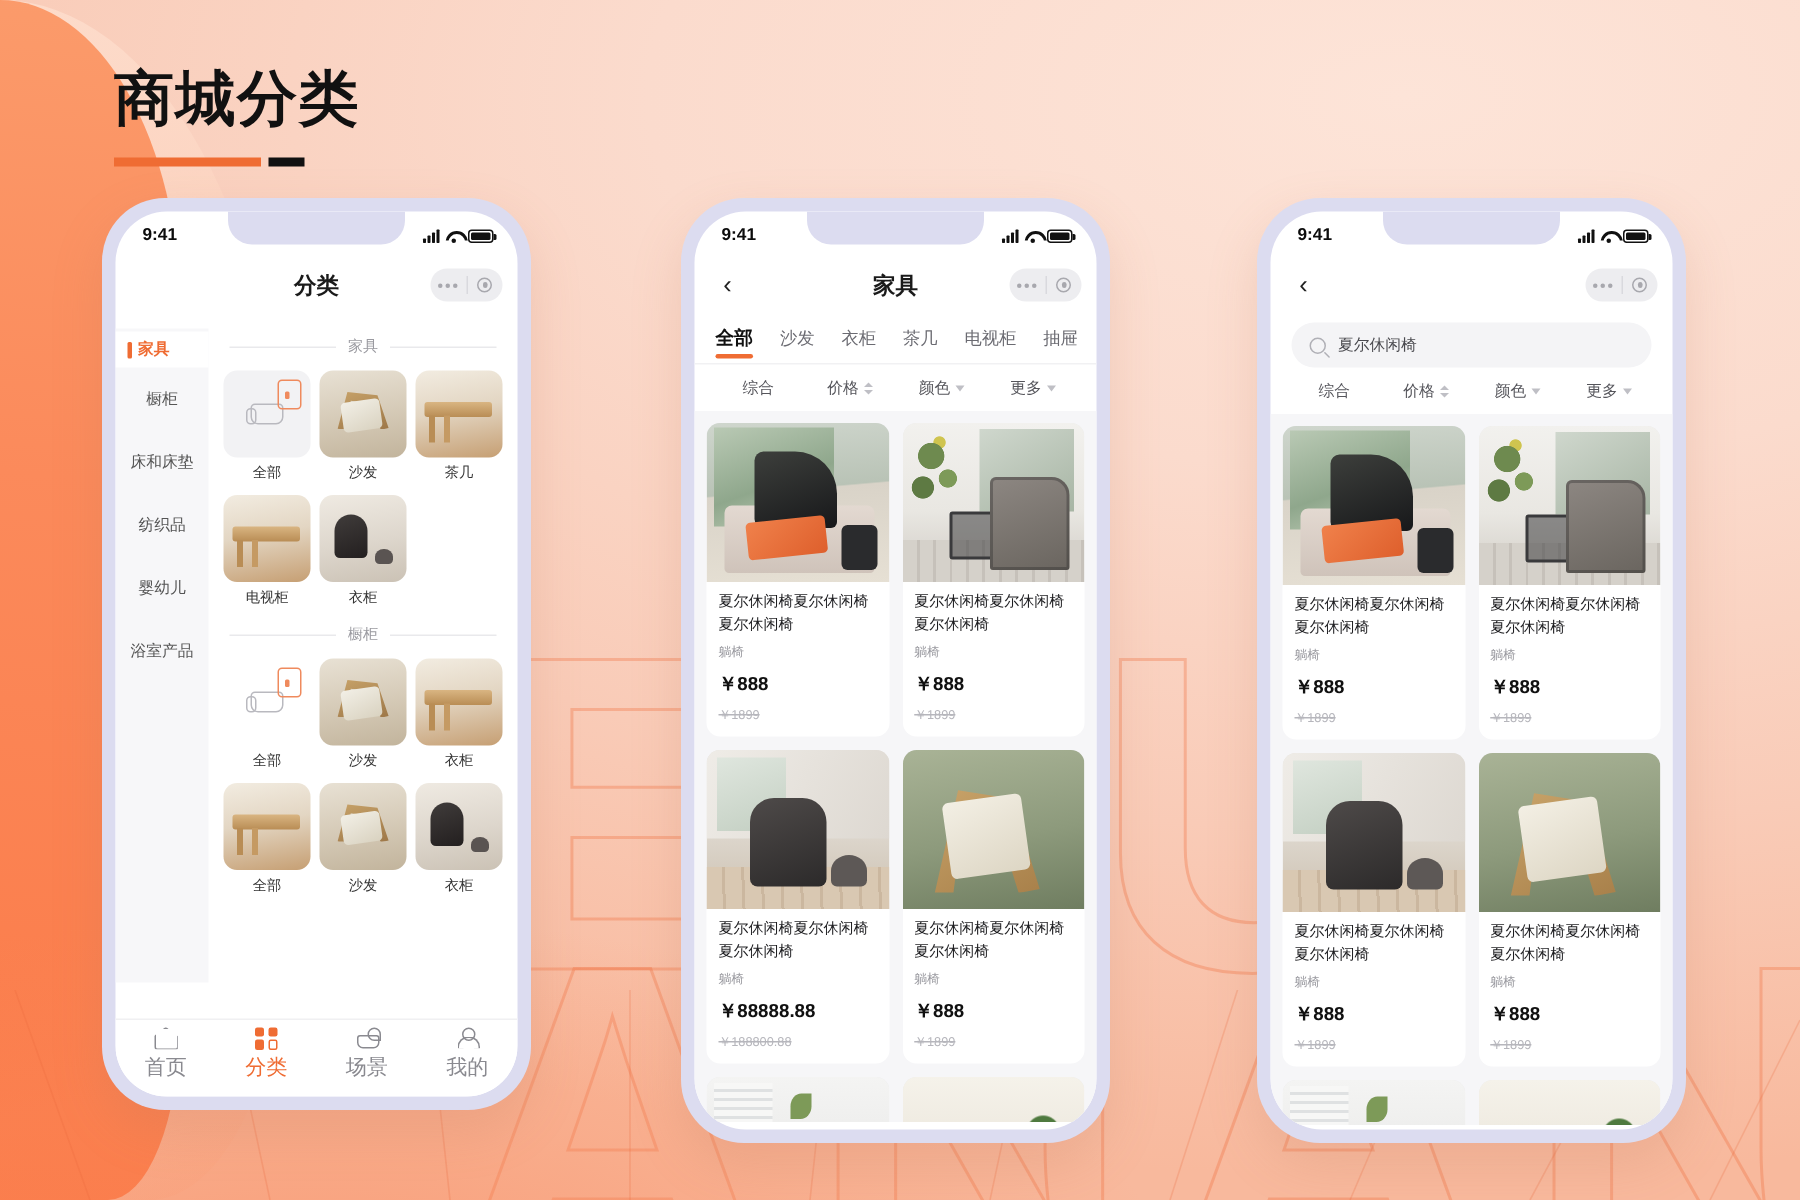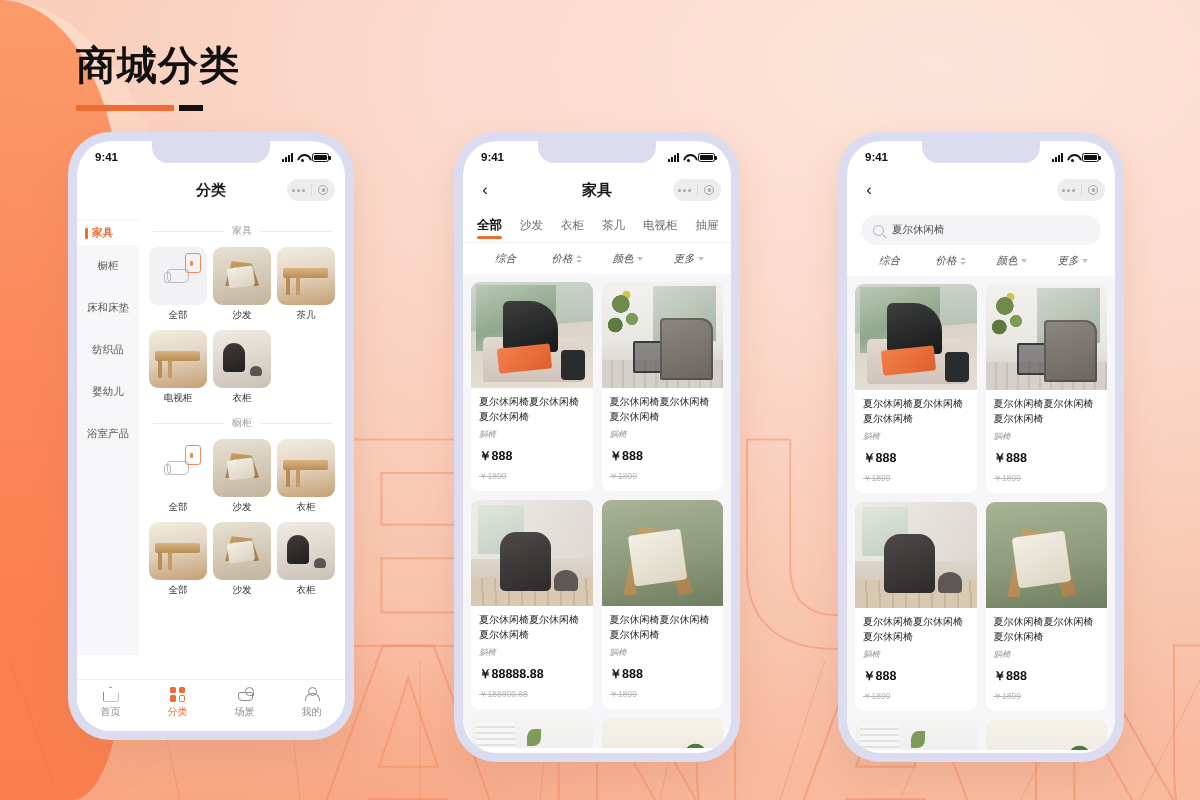--- a/index.html
+++ b/index.html
@@ -183,21 +183,21 @@
     border:1.5px solid #ef8a5d; border-radius:3px;
   }
   .placeholder-icon .frame::after{content:"";position:absolute;left:4px;top:7px;width:3px;height:5px;background:#ef8a5d;border-radius:1px}
 
   
   .tabbar {
     position:absolute;left:0;right:0;bottom:0;height:52px;background:#fff;
     border-top:1px solid #f0f0f2; display:flex; align-items:center; padding-bottom:6px;
   }
   .tab-item{flex:1;display:flex;flex-direction:column;align-items:center;gap:3px}
-  .tab-label{font-size:10px;color:#8a8a90}
+  .tab-label{font-size:14px;color:#8a8a90}
   .tab-item.active .tab-label{color:#ef6c33}
   .ic-home{width:16px;height:15px;border:1.4px solid #8a8a90;border-bottom-left-radius:2px;border-bottom-right-radius:2px;
     clip-path: polygon(50% 0,100% 42%,100% 100%,0 100%,0 42%);}
   .ic-grid{width:15px;height:15px;display:grid;grid-template-columns:1fr 1fr;grid-template-rows:1fr 1fr;gap:2.5px}
   .ic-grid i{background:#ef6c33;border-radius:1.5px}
   .ic-grid i:nth-child(4){background:transparent;border:1.4px solid #ef6c33}
   .ic-scene{width:16px;height:15px;position:relative}
   .ic-scene::before{content:"";position:absolute;left:1px;bottom:1px;width:13px;height:7px;border:1.4px solid #8a8a90;border-radius:2px 2px 4px 4px}
   .ic-scene::after{content:"";position:absolute;left:8px;top:0;width:7px;height:7px;border:1.4px solid #8a8a90;border-radius:50% 50% 0 50%}
   .ic-user{width:15px;height:15px;position:relative}
@@ -212,39 +212,39 @@
   .cat-tab {
     font-size:11.5px; color:#6b6b72; white-space:nowrap; padding: 2px 9px 8px;
     position:relative;
   }
   .cat-tab:first-child{padding-left:2px}
   .cat-tab.active { color:#101010; font-weight:bold; font-size:12.5px; }
   .cat-tab.active::after{
     content:""; position:absolute; left:2px; right:9px; bottom:3px; height:3px;
     background:#ef6c33; border-radius:2px;
   }
-  .filter-row { display:flex; align-items:center; padding: 9px 12px 8px; font-style: italic; }
+  .filter-row { display:flex; align-items:center; padding: 9px 12px 8px; }
   .filter-item { flex:1; display:flex;align-items:center;justify-content:center;gap:3px;
     font-size:10.5px;color:#55555b; }
   .filter-item.first { color:#55555b; }
   .cu { display:flex;flex-direction:column;gap:1.5px }
   .cu i{width:0;height:0;border-left:3px solid transparent;border-right:3px solid transparent}
   .cu i:first-child{border-bottom:3.5px solid #bfbfc5}
   .cu i:last-child{border-top:3.5px solid #bfbfc5}
   .cd{width:0;height:0;border-left:3.5px solid transparent;border-right:3.5px solid transparent;border-top:4px solid #bfbfc5}
 
   .prod-wrap { background:#f6f6f8; padding: 0 8px 0; height: calc(100% - 30px - 38px - 34px - 36px); overflow:hidden; }
   .prod-grid { display:grid; grid-template-columns: 1fr 1fr; gap: 9px; padding-top: 8px; }
   .prod-card { background:#fff; border-radius: 9px; overflow:hidden; padding-bottom: 8px; }
   .prod-img { width:100%; height:106px; position:relative; overflow:hidden; background:#e6e6e8; }
   .prod-title {
     font-size:10px; color:#1d1d20; line-height:1.45; margin: 7px 8px 0;
     display:-webkit-box; -webkit-line-clamp:2; -webkit-box-orient:vertical; overflow:hidden;
   }
-  .prod-sub { font-size:8.5px; color:#9a9aa0; margin: 5px 8px 0; font-style: italic; }
+  .prod-sub { font-size:8.5px; color:#9a9aa0; margin: 5px 8px 0; }
   .prod-price-row { display:flex; align-items:baseline; gap:6px; margin: 7px 8px 0; flex-direction: column; }
   .prod-price { font-size:12.5px; color:#101010; font-weight:bold; }
   .prod-old { font-size:8.5px; color:#b6b6bc; text-decoration: line-through; }
 
   
   .sc { position:absolute; inset:0; }
 
   
   .scA { background: linear-gradient(175deg,#cfd6cd 0%,#b9c3b6 42%,#d9d3c8 43%,#e6e0d4 100%); }
   .scA .win { position:absolute; left:4%; top:3%; width:66%; height:62%;

